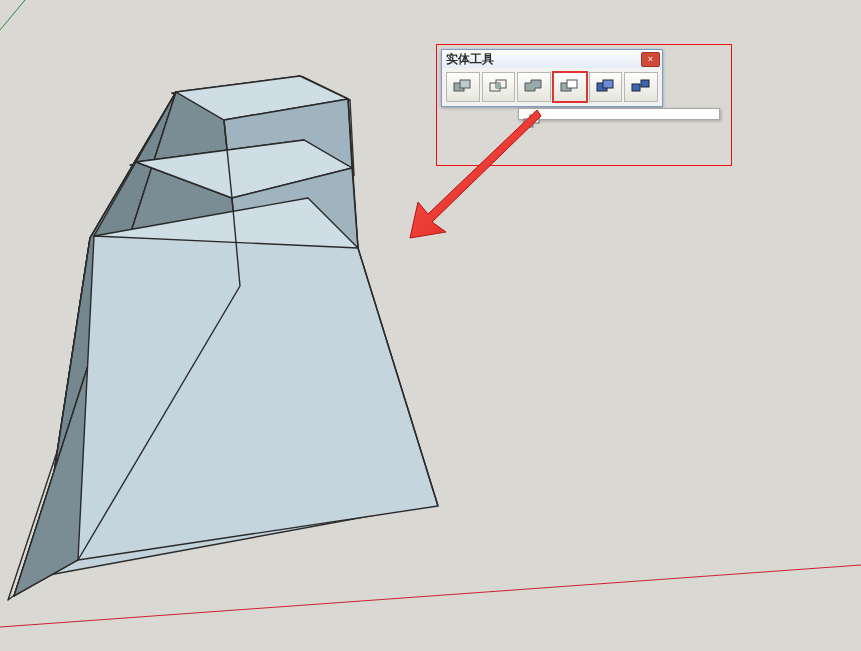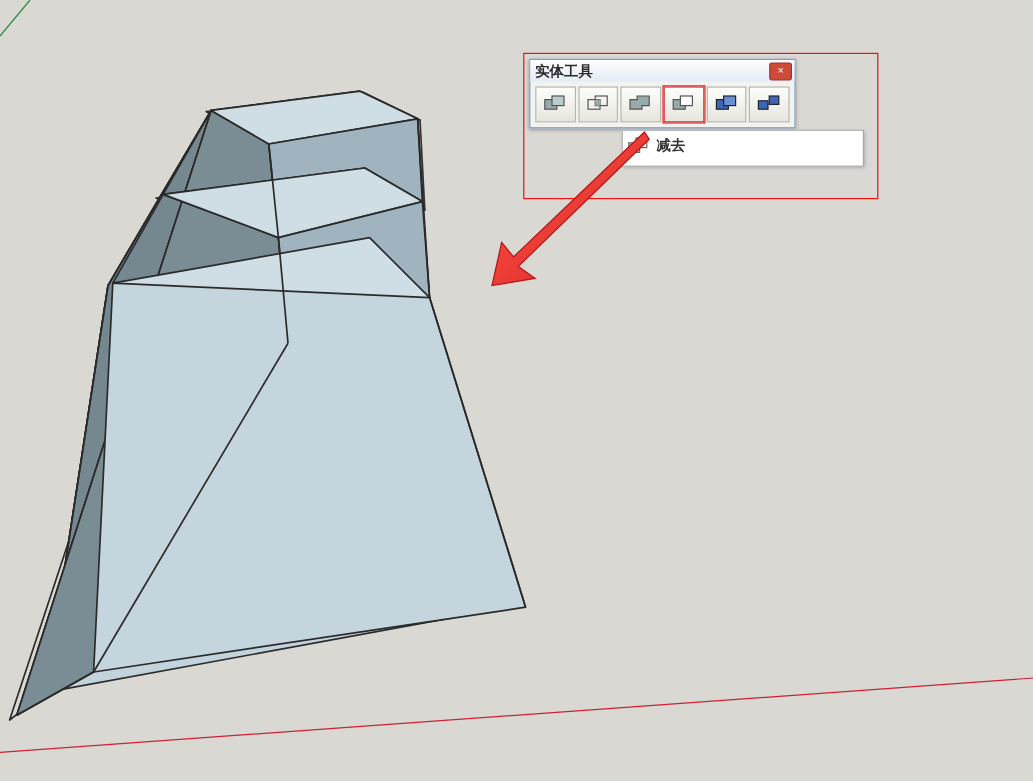--- a/index.html
+++ b/index.html
@@ -159,21 +159,20 @@
       </div>
     </div>
   </div>
 
   <div class="tooltip">
     <div class="tooltip-inner">
       <svg class="tooltip-icon" width="18" height="18">
         <rect x="1" y="6" width="9" height="8" fill="#bcc" stroke="#666"></rect>
         <rect x="7" y="2" width="9" height="8" fill="#fff" stroke="#666"></rect>
       </svg>
-      <div class="tooltip-title">减去</div>
     </div>
   </div>
 
   <svg class="arrow" viewBox="0 0 861 651">
     <defs>
       <linearGradient id="ag" x1="0" y1="0" x2="1" y2="1">
         <stop offset="0" stop-color="#ff5a4d"></stop>
         <stop offset="1" stop-color="#d81e1e"></stop>
       </linearGradient>
     </defs>

